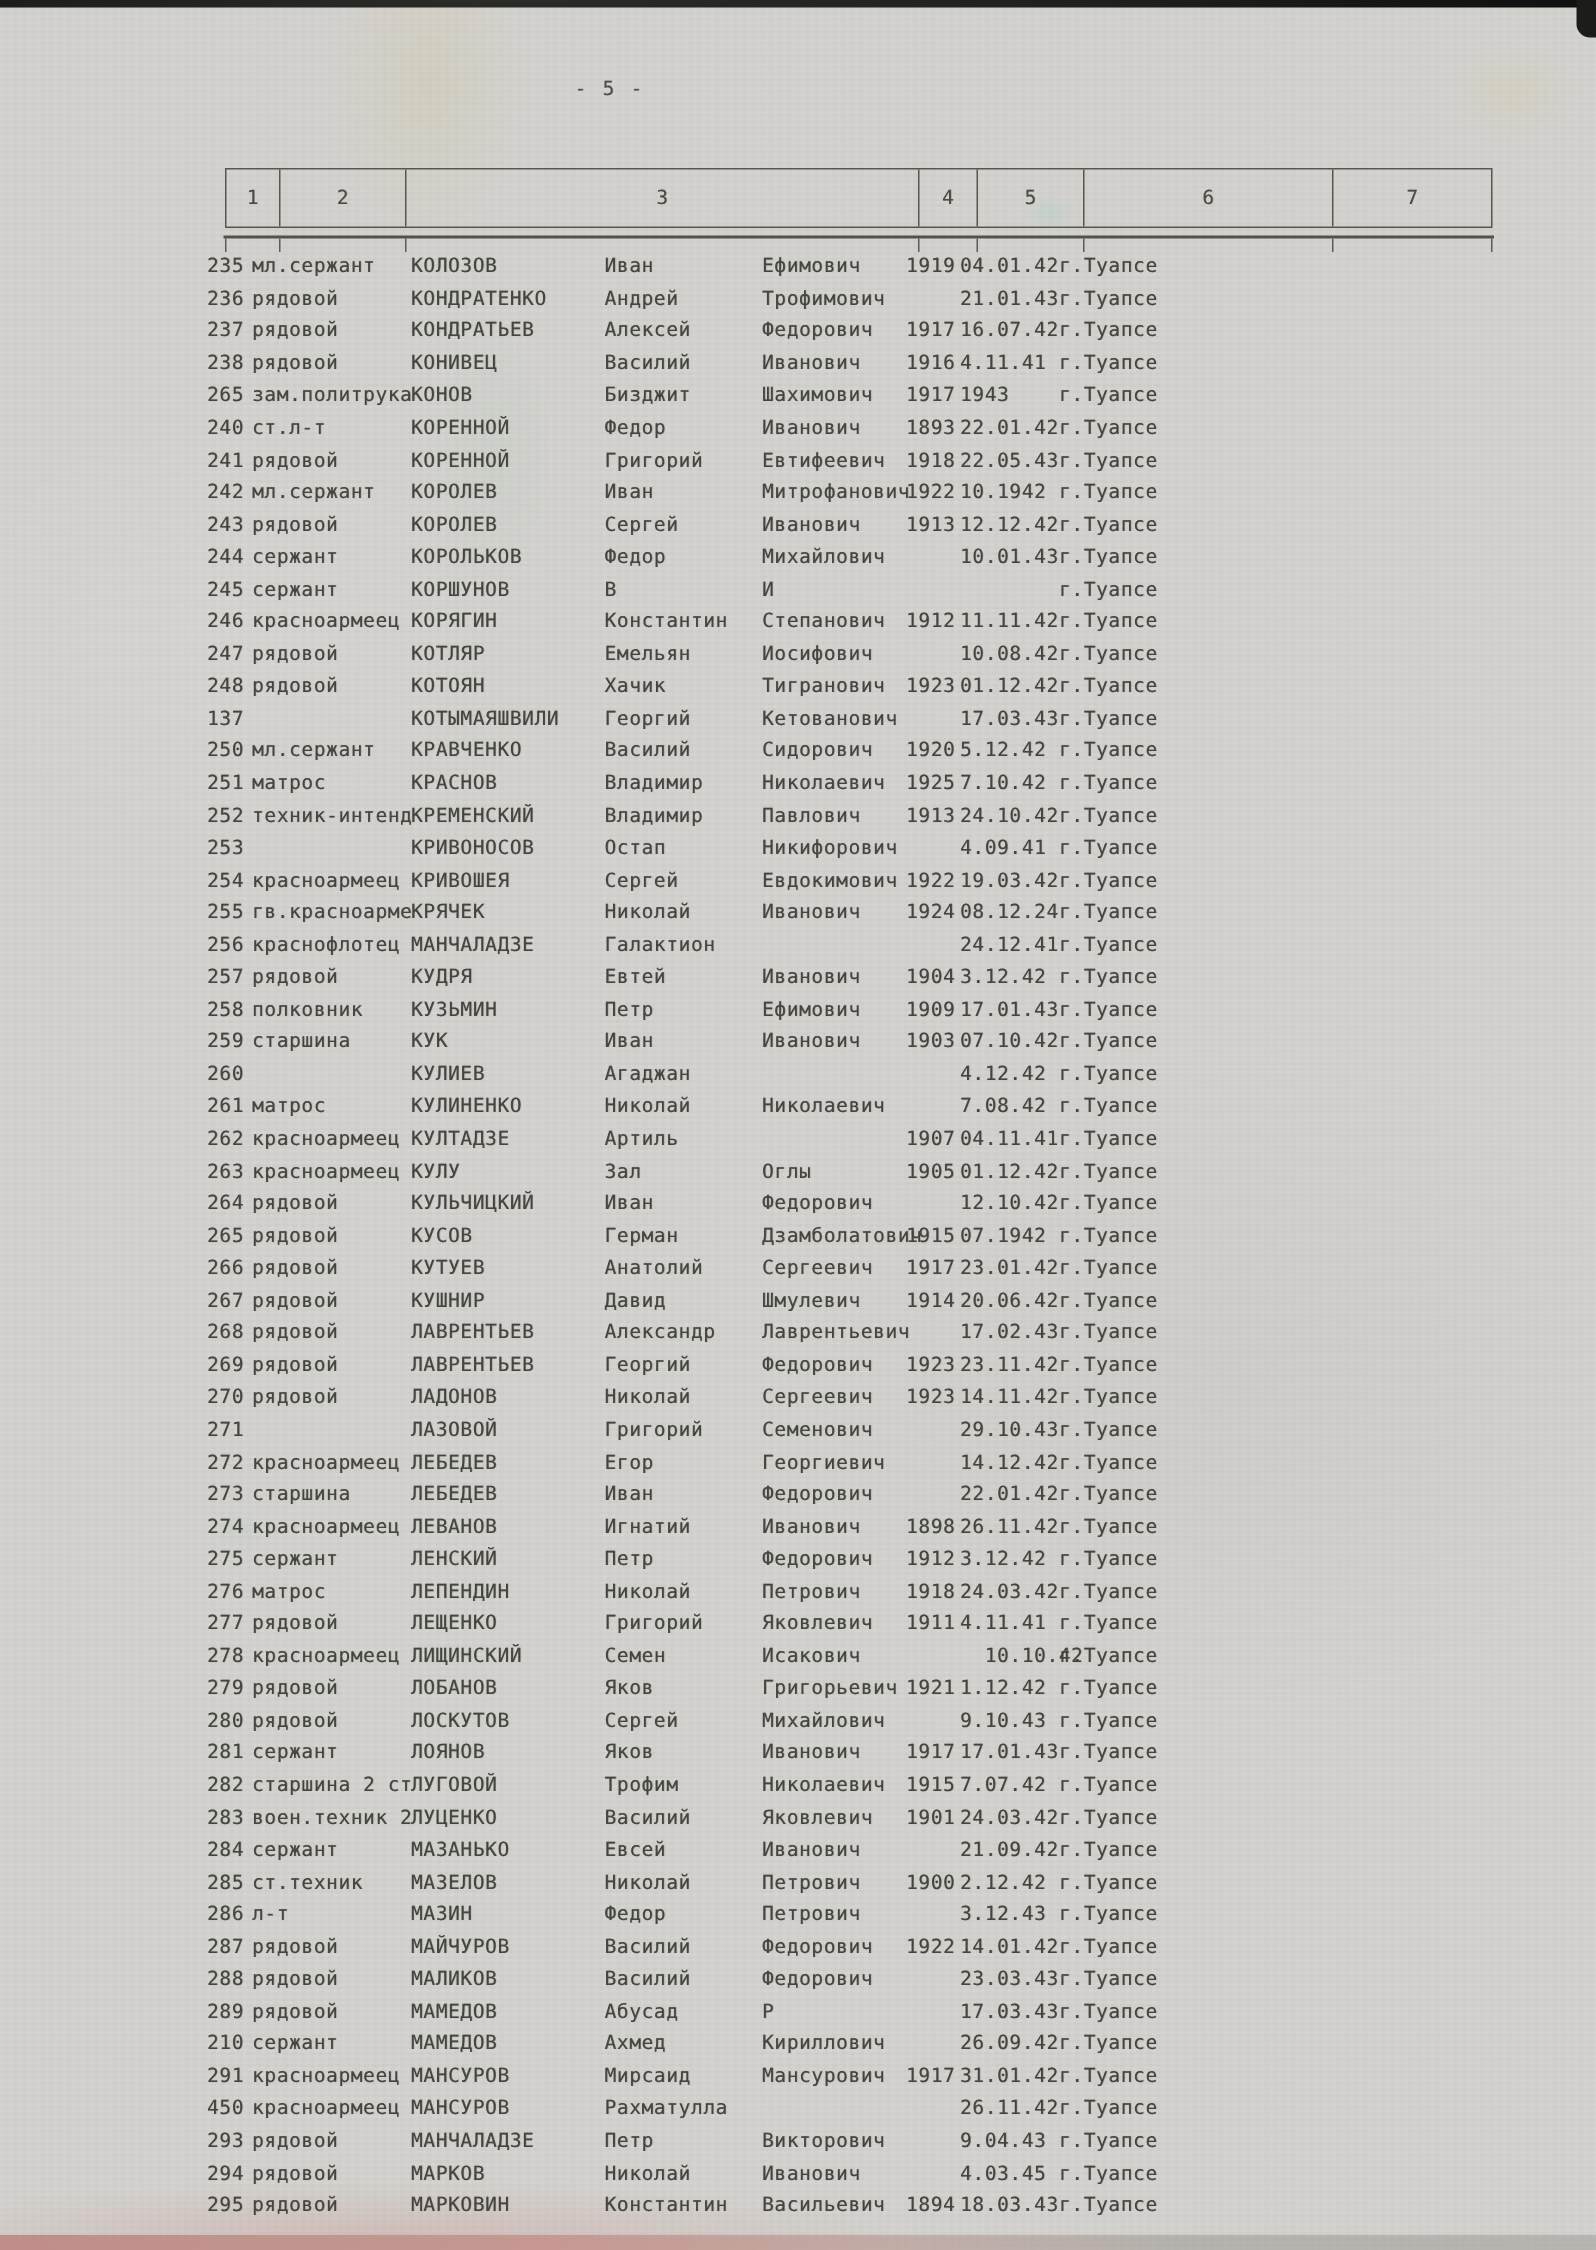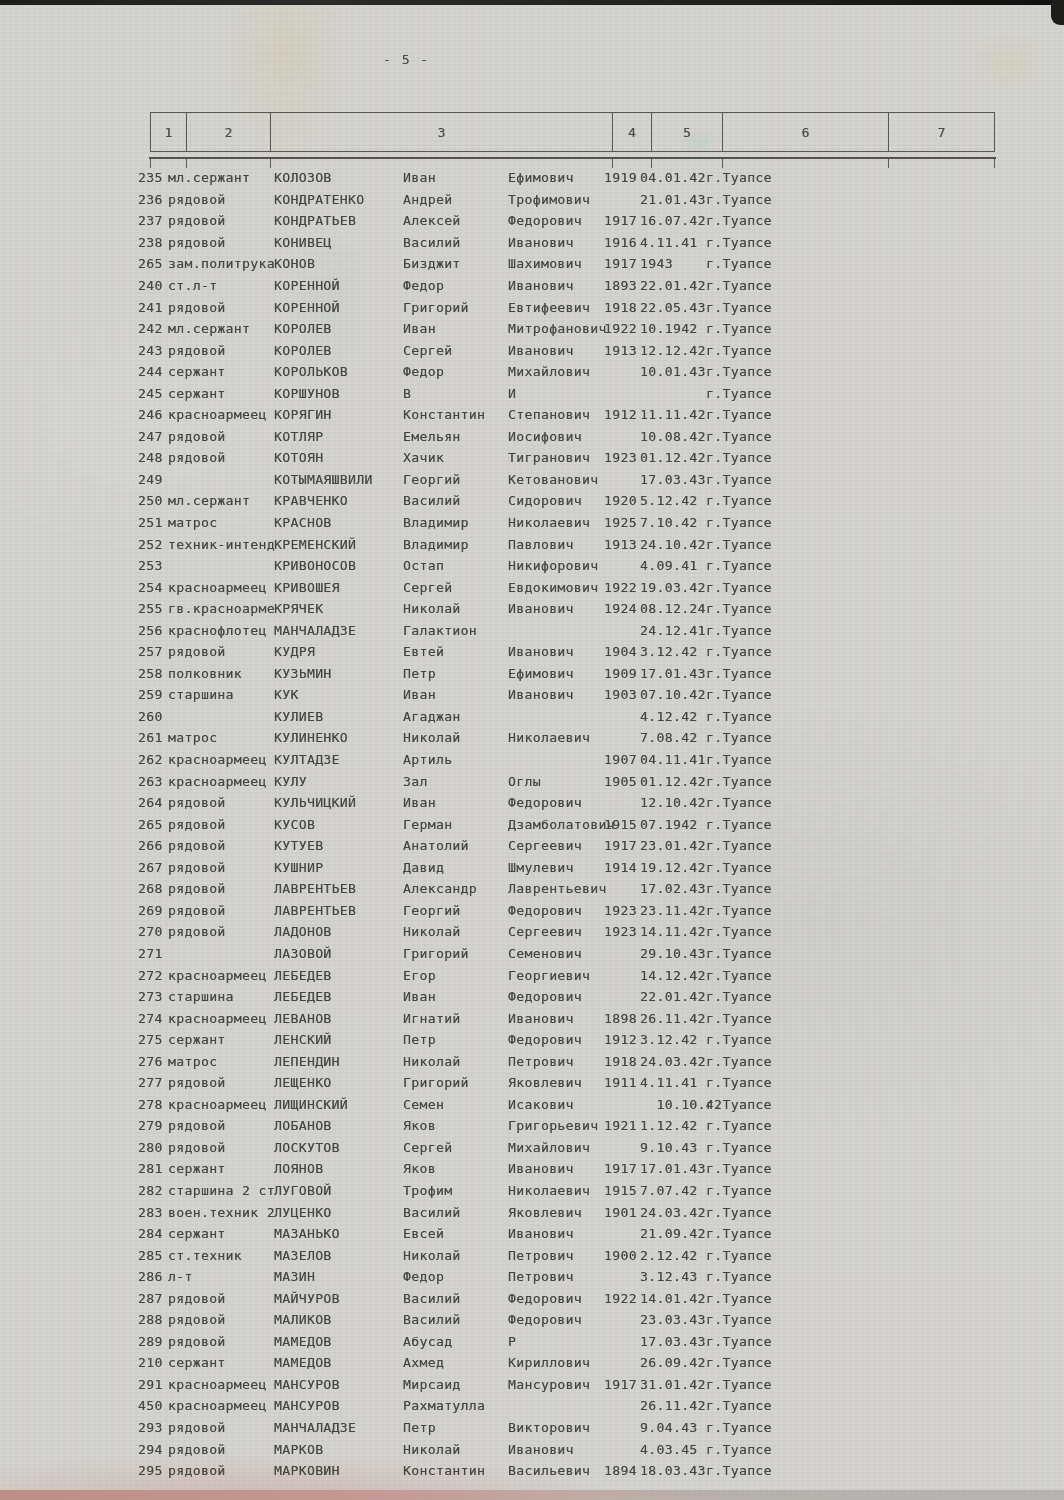--- a/index.html
+++ b/index.html
@@ -217,21 +217,21 @@
         <span class="c c-num">248</span>
         <span class="c c-rank">рядовой</span>
         <span class="c c-surname">КОТОЯН</span>
         <span class="c c-name">Хачик</span>
         <span class="c c-patronymic">Тигранович</span>
         <span class="c c-year">1923</span>
         <span class="c c-date">01.12.42</span>
         <span class="c c-place">г.Туапсе</span>
       </div>
       <div class="row">
-        <span class="c c-num">249</span>
+        <span class="c c-num">137</span>
         <span class="c c-rank"></span>
         <span class="c c-surname">КОТЫМАЯШВИЛИ</span>
         <span class="c c-name">Георгий</span>
         <span class="c c-patronymic">Кетованович</span>
         <span class="c c-year"></span>
         <span class="c c-date">17.03.43</span>
         <span class="c c-place">г.Туапсе</span>
       </div>
       <div class="row">
         <span class="c c-num">250</span>
@@ -403,21 +403,21 @@
         <span class="c c-date">23.01.42</span>
         <span class="c c-place">г.Туапсе</span>
       </div>
       <div class="row">
         <span class="c c-num">267</span>
         <span class="c c-rank">рядовой</span>
         <span class="c c-surname">КУШНИР</span>
         <span class="c c-name">Давид</span>
         <span class="c c-patronymic">Шмулевич</span>
         <span class="c c-year">1914</span>
-        <span class="c c-date">19.12.42</span>
+        <span class="c c-date">20.06.42</span>
         <span class="c c-place">г.Туапсе</span>
       </div>
       <div class="row">
         <span class="c c-num">268</span>
         <span class="c c-rank">рядовой</span>
         <span class="c c-surname">ЛАВРЕНТЬЕВ</span>
         <span class="c c-name">Александр</span>
         <span class="c c-patronymic">Лаврентьевич</span>
         <span class="c c-year"></span>
         <span class="c c-date">17.02.43</span>

